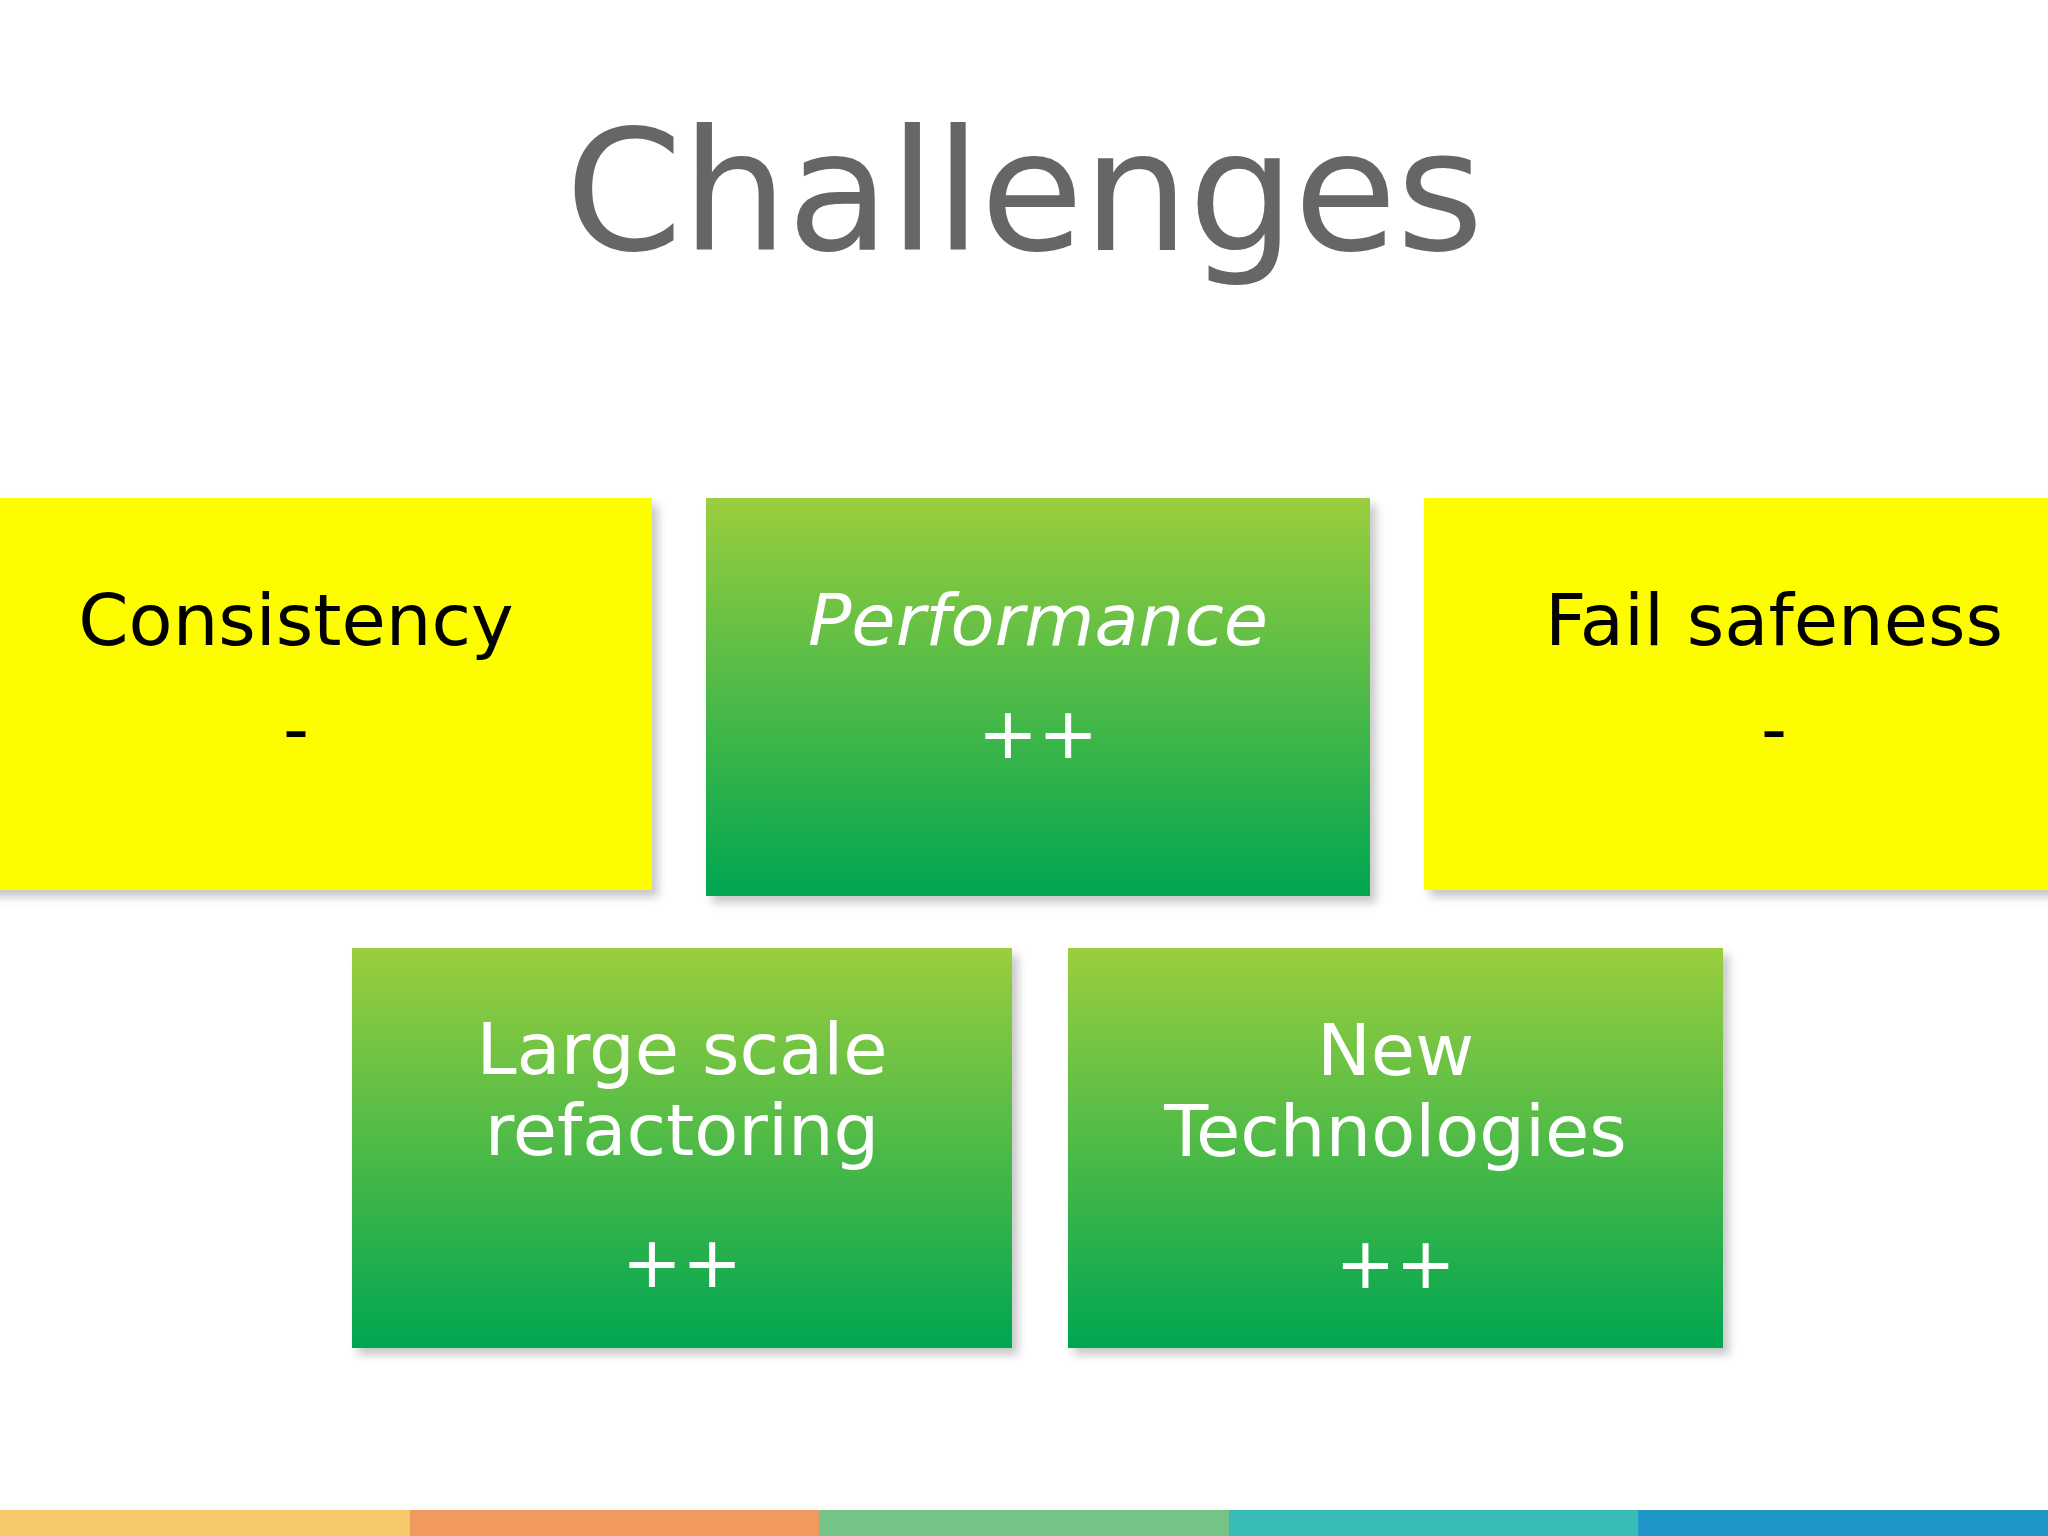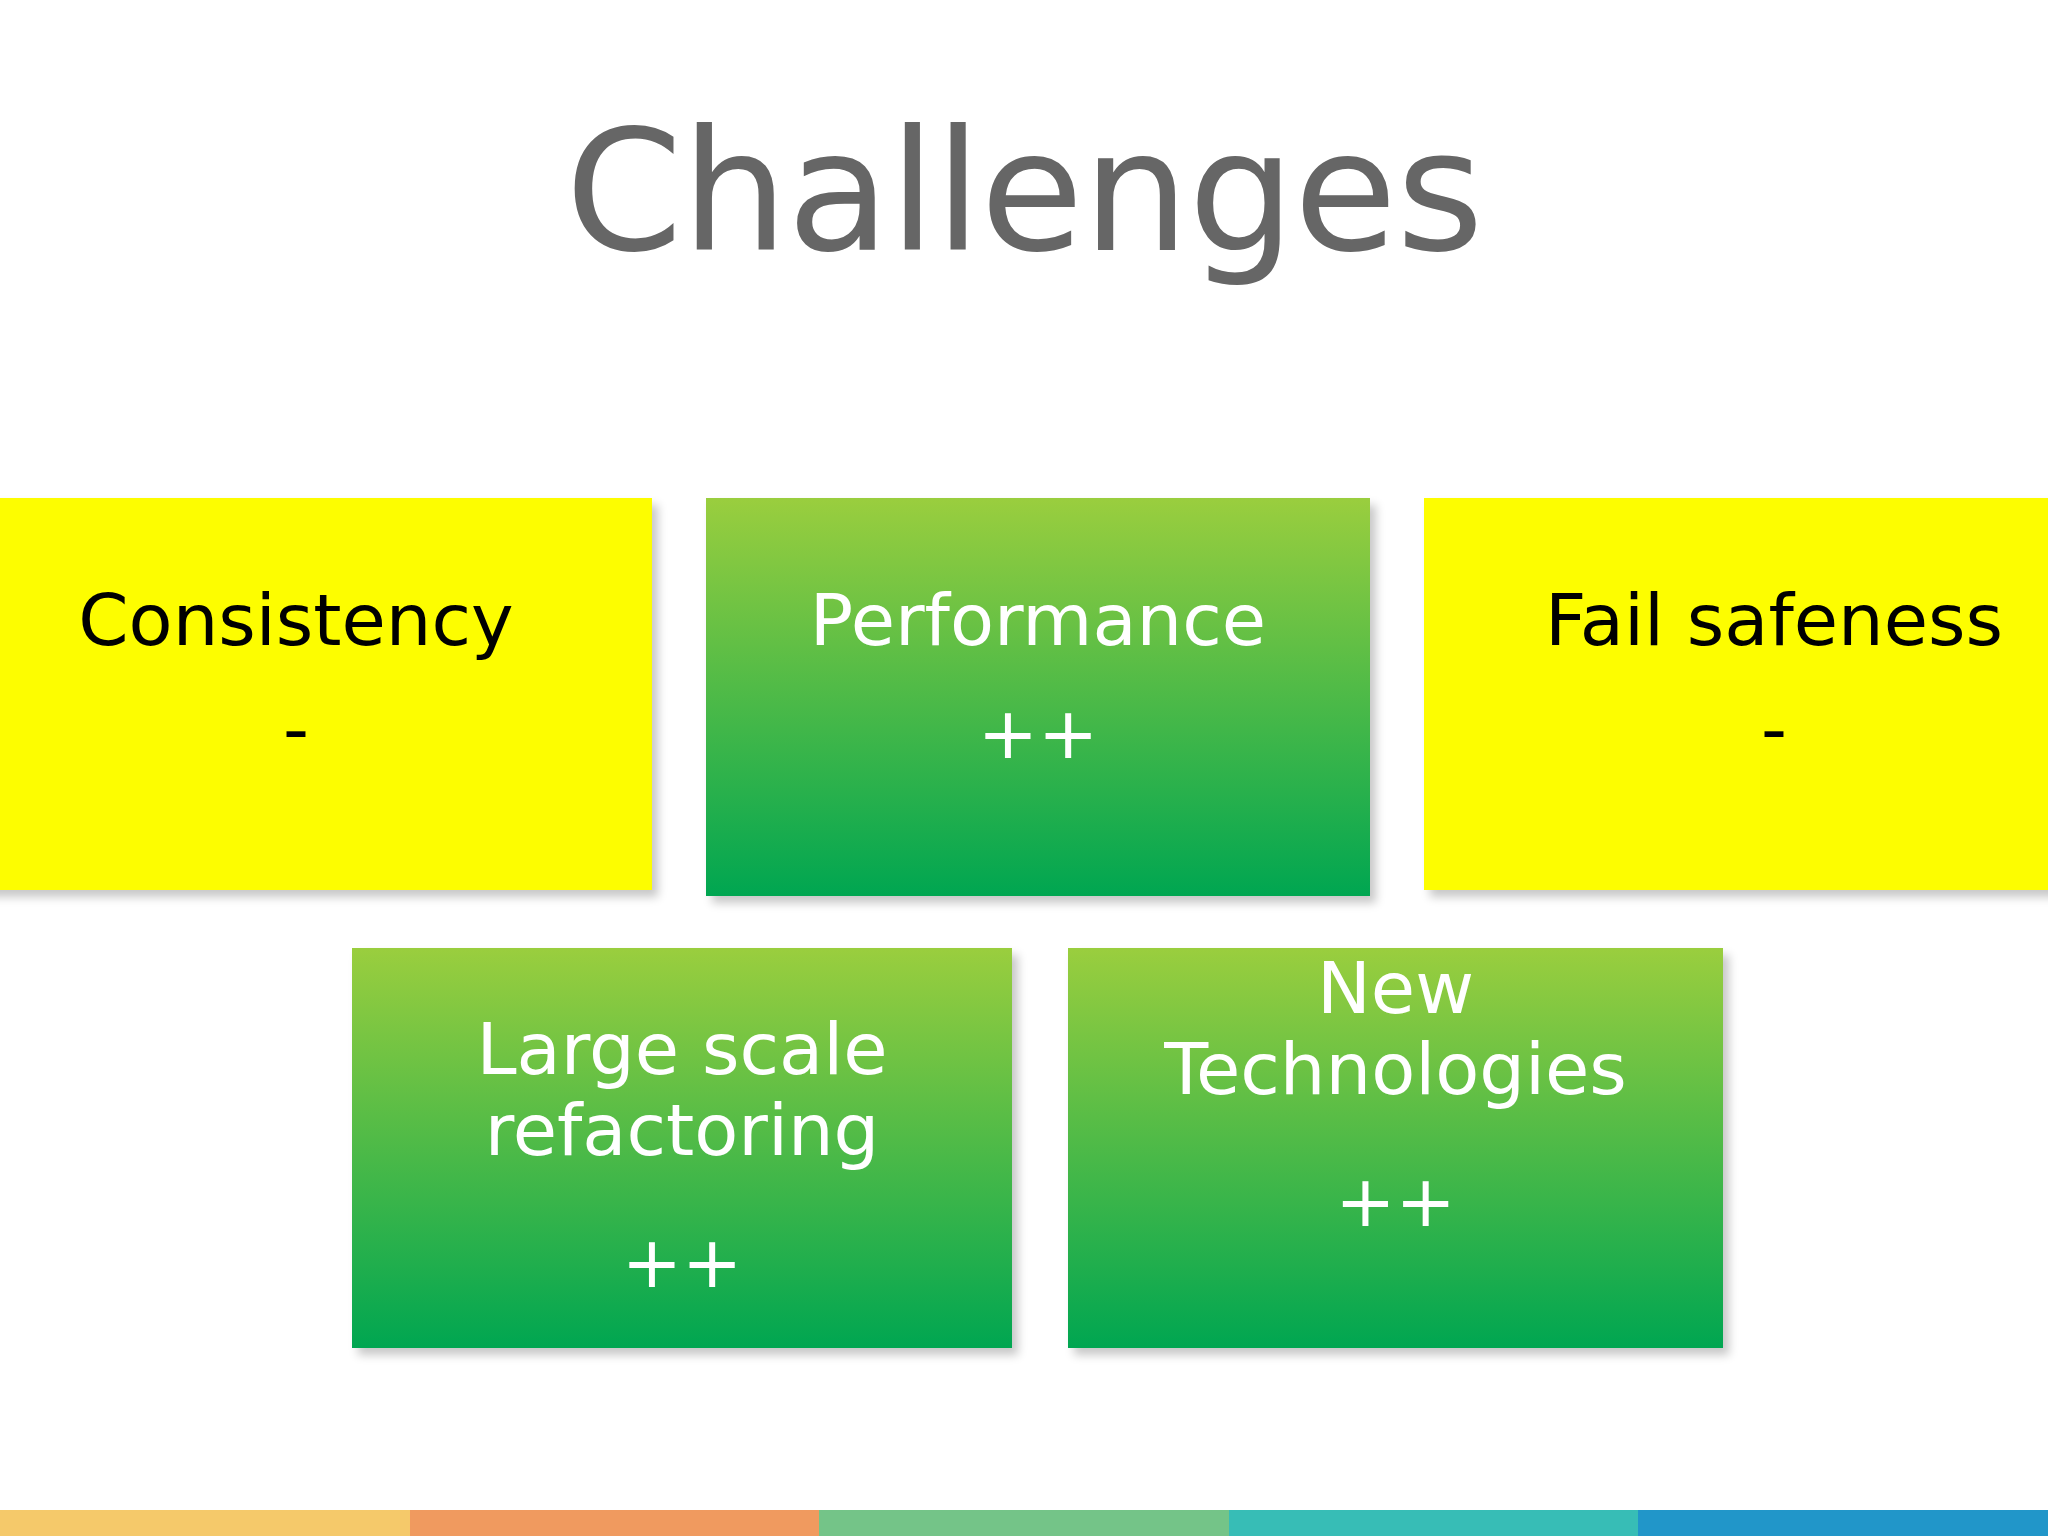--- a/index.html
+++ b/index.html
@@ -93,20 +93,21 @@
   #card-fail-safeness .card-rating { margin-top: 28px; }
 
   #card-refactoring {
     left: 352px;  top: 948px;  width: 660px;  height: 400px;
     padding-top: 61px;
   }
   #card-refactoring .card-rating { margin-top: 52px; }
 
   #card-new-technologies {
     left: 1068px; top: 948px;  width: 655px;  height: 400px;
+    padding-top: 62px;
   }
   #card-new-technologies .card-rating { margin-top: 52px; }
 
   
   #bottom-bar {
     position: absolute;
     left: 0;
     bottom: 0;
     width: 2048px;
     height: 26px;
@@ -122,21 +123,21 @@
 
 <div id="slide" style="background: rgb(255, 255, 255);">
 
   <div id="slide-title" style="color: rgb(102, 102, 102);">Challenges</div>
 
   <div class="card card-yellow" id="card-consistency" style="background: rgb(253, 253, 0); color: rgb(0, 0, 0);">
     <div class="card-label">Consistency</div>
     <div class="card-rating">-</div>
   </div>
 
-  <div class="card card-green" id="card-performance" style="background: linear-gradient(rgb(154, 206, 62) 0%, rgb(0, 166, 81) 100%); color: rgb(255, 255, 255);">
+  <div class="card card-green" id="card-performance" style="background: linear-gradient(rgb(154, 206, 62) 0%, rgb(0, 166, 81) 100%); color: rgb(255, 255, 255); font-style: italic;">
     <div class="card-label">Performance</div>
     <div class="card-rating">++</div>
   </div>
 
   <div class="card card-yellow" id="card-fail-safeness" style="background: rgb(253, 253, 0); color: rgb(0, 0, 0);">
     <div class="card-label">Fail safeness</div>
     <div class="card-rating">-</div>
   </div>
 
   <div class="card card-green" id="card-refactoring" style="background: linear-gradient(rgb(154, 206, 62) 0%, rgb(0, 166, 81) 100%); color: rgb(255, 255, 255);">

